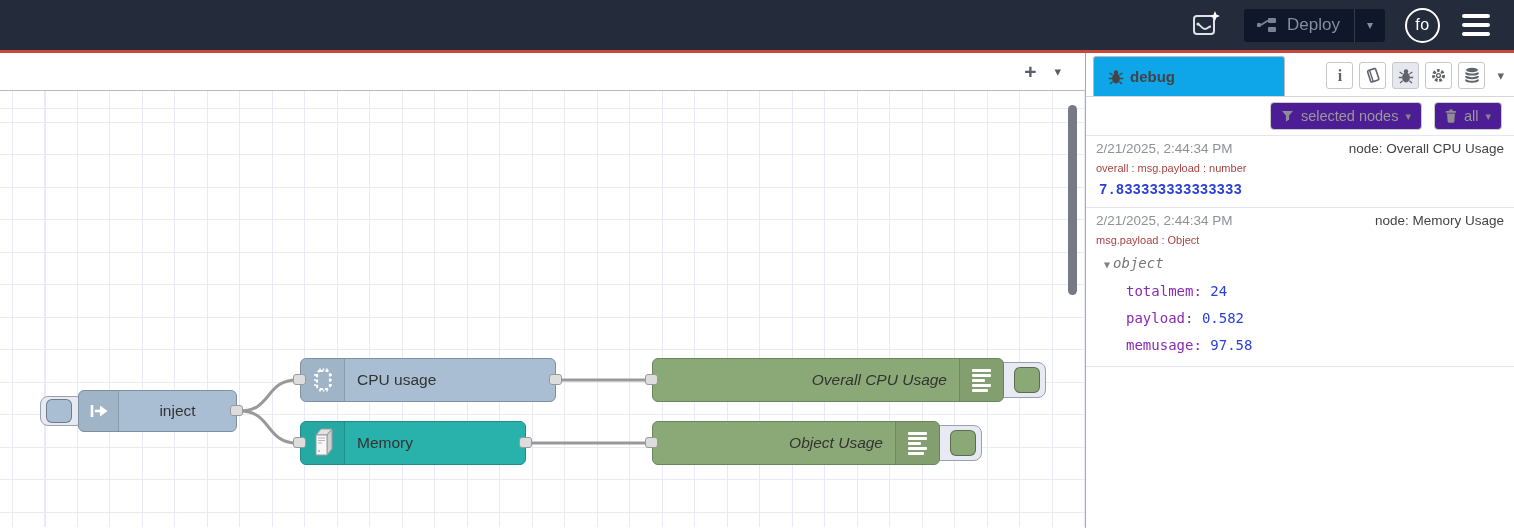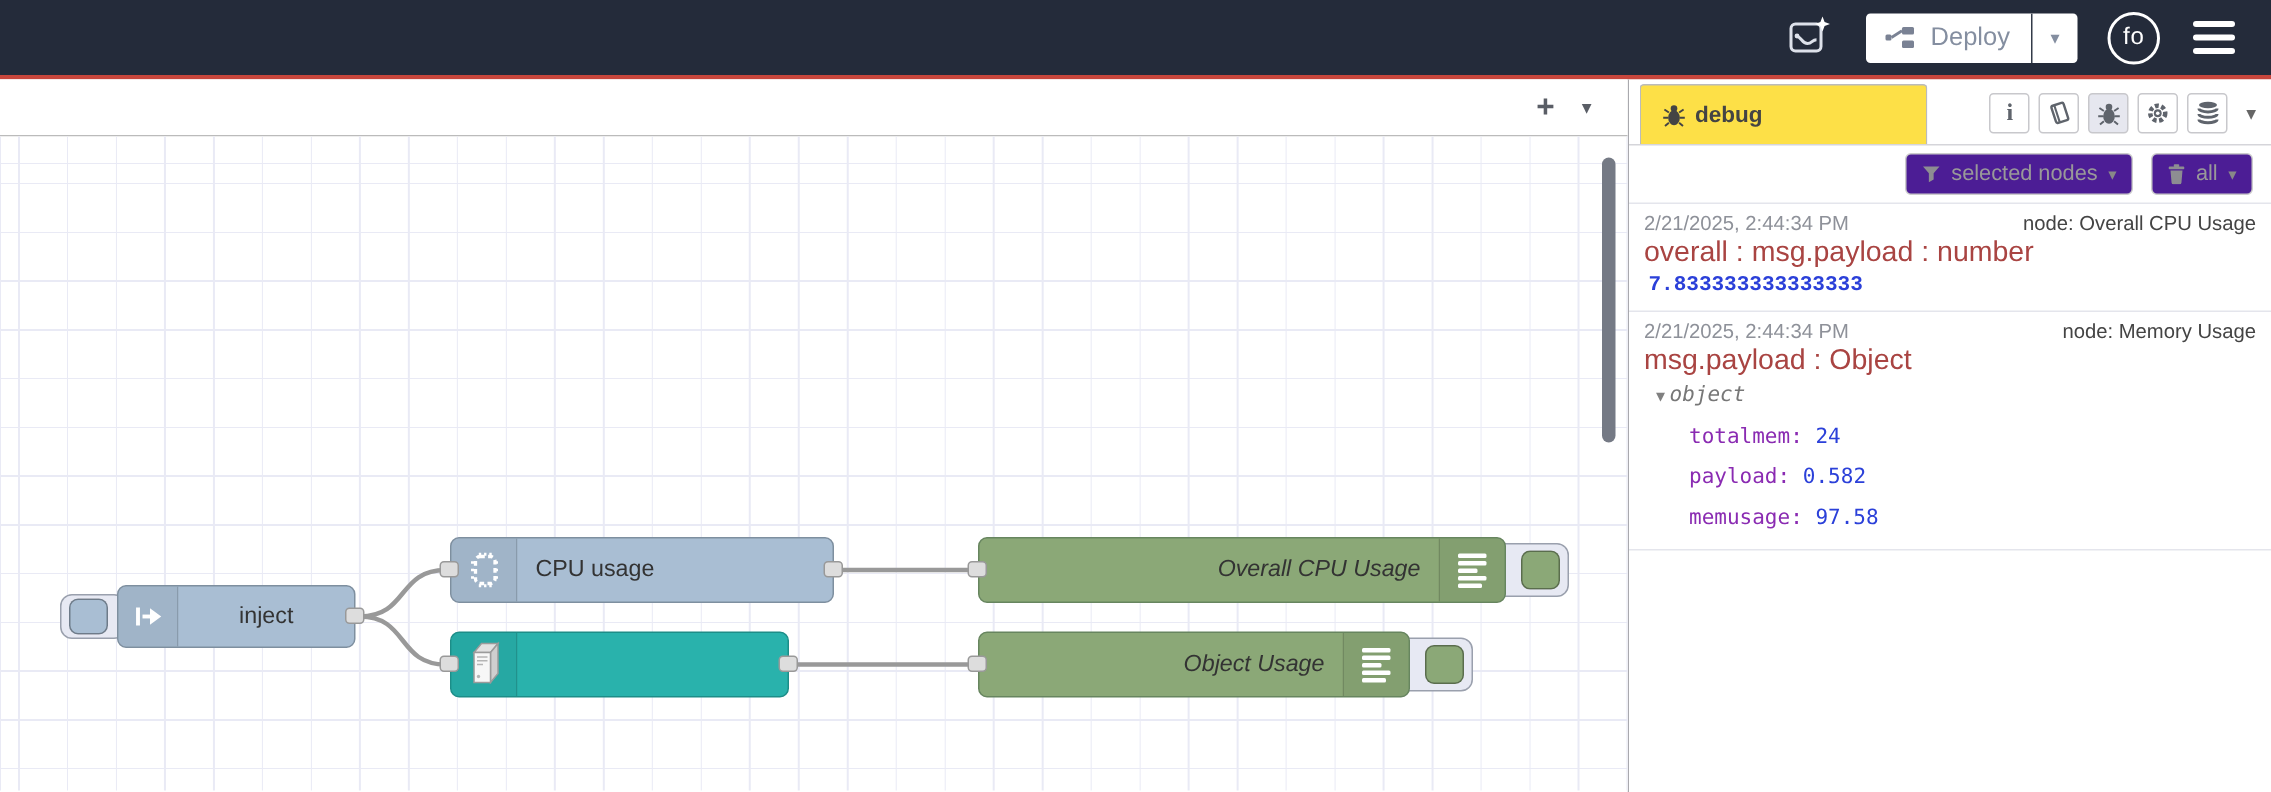--- a/index.html
+++ b/index.html
@@ -4,21 +4,21 @@
 <style>
   * { margin:0; padding:0; box-sizing:border-box; }
   html,body { width:1514px; height:528px; overflow:hidden;
     font-family:"Liberation Sans", sans-serif; background:#fff; }
 
   
   .header { height:50px; background:#242b3a; display:flex; align-items:center;
     justify-content:flex-end; gap:20px; padding-right:22px; }
   .red-line { height:3px; background:#c8463c; }
   .hdr-iconbtn { width:36px; height:36px; display:flex; align-items:center; justify-content:center; cursor:pointer; }
-  .deploy { display:flex; align-items:stretch; background:#ffffff; border-radius:3px; height:33px;
+  .deploy { display:flex; align-items:stretch; background:#0f172a; border-radius:3px; height:33px;
     color:#848ea0; font-size:17px; overflow:hidden; }
   .deploy-main { display:flex; align-items:center; gap:10px; padding:0 14px 0 12px; }
   .deploy-caret { display:flex; align-items:center; padding:0 12px; border-left:1px solid #333b49; font-size:12px; color:#848ea0; }
   .avatar { width:35px; height:35px; border:2px solid #fff; border-radius:50%; color:#fff;
     display:flex; align-items:center; justify-content:center; font-size:16px; letter-spacing:.5px; }
   .hamburger { display:flex; flex-direction:column; gap:5px; cursor:pointer; padding:4px 2px; }
   .hamburger i { width:28px; height:4px; background:#fff; border-radius:2px; }
 
   
   .main { display:flex; height:475px; }
@@ -50,39 +50,39 @@
   .bars i { height:3px; background:#fff; border-radius:1px; display:block; }
   .port { position:absolute; width:13px; height:11px; background:#ddd; border:1px solid #999; border-radius:3px; cursor:pointer; }
   .btn-plate { position:absolute; background:#e7e9f3; border:1px solid #9aa0ad; border-radius:8px; cursor:pointer; }
   .btn-inner { position:absolute; border-radius:6px; border:1px solid rgba(0,0,0,0.35); }
   .vscroll { position:absolute; left:1068px; top:14px; width:9px; height:190px;
     background:#757a85; border-radius:5px; cursor:pointer; }
 
   
   .sidebar { flex:1; border-left:1px solid #a9a9ae; background:#fff; display:flex; flex-direction:column; }
   .sb-tabs { height:44px; display:flex; align-items:flex-end; border-bottom:1px solid #d5d5da; padding:0 10px 0 7px; }
-  .sb-tab { width:192px; height:40px; background:#fde047; border:1px solid #bbb; border-bottom:none;
+  .sb-tab { width:192px; height:40px; background:#0ea5e9; border:1px solid #bbb; border-bottom:none;
     border-radius:3px 3px 0 0; display:flex; align-items:center; gap:6px; padding:0 0 0 14px;
     font-size:15px; font-weight:bold; color:#444; cursor:pointer; }
   .sb-tabicons { flex:1; display:flex; align-items:center; justify-content:flex-end; gap:6px; padding-bottom:7px; }
   .sq-btn { width:27px; height:27px; border:1px solid #c8c8cc; border-radius:3px; background:#fff;
     display:flex; align-items:center; justify-content:center; cursor:pointer; color:#5f646c; }
   .sq-btn.active { background:#e6e7ef; }
   .sq-btn .seri { font-family:"Liberation Serif", serif; font-weight:bold; font-size:16px; }
   .sb-caret { font-size:13px; color:#666; margin-left:6px; cursor:pointer; }
   .sb-toolbar { height:38px; display:flex; align-items:center; justify-content:flex-end; gap:12px; padding:0 12px; }
   .tool-btn { height:28px; border:1px solid #ccc; border-radius:4px; background:#4c1d95; color:#999;
     font-size:14.5px; display:flex; align-items:center; gap:7px; padding:0 10px; cursor:pointer; }
   .tool-btn .c { font-size:11px; color:#888; }
   .sb-msgs { border-top:1px solid #e4e5ec; }
   .msg { padding:3px 10px 7px 10px; border-bottom:1px solid #e4e5ec; }
   .msg-meta { display:flex; justify-content:space-between; font-size:13.5px; line-height:20px; }
   .msg-time { color:#8e9199; }
   .msg-node { color:#444; }
-  .msg-prop { font-size:19px; color:#a94442; line-height:19px; }
+  .msg-prop { font-size:11px; color:#a94442; line-height:19px; }
   .msg-val { font-family:Liberation Mono, monospace; font-size:14px; color:#2b40d9;
     font-weight:bold; padding:4px 0 2px 3px; }
   .tree-row { font-family:"DejaVu Sans Mono", monospace; font-size:14px; line-height:27px; }
   .tree-obj { padding-left:8px; color:#777; font-style:italic; }
   .tree-obj .caret { font-style:normal; font-size:10px; color:#808080; margin-right:3px; }
   .tree-kv { padding-left:30px; }
   .tkey { color:#8a2bb2; }
   .tval { color:#2b40d9; }
 
   svg { display:block; }
@@ -175,20 +175,21 @@
       <div class="node node-teal" style="left:300px; top:330px; width:226px; height:44px;">
         <div class="nicon-l">
           <svg width="30" height="32" viewBox="0 0 30 32">
             <polygon points="8,8 13,2 24,2 19,8" fill="#e2e2e2" stroke="#9b9b9b" stroke-width="1"></polygon>
             <polygon points="19,8 24,2 24,22 19,28" fill="#cfcfcf" stroke="#9b9b9b" stroke-width="1"></polygon>
             <rect x="8" y="8" width="11" height="20" fill="#f7f7f7" stroke="#9b9b9b" stroke-width="1"></rect>
             <path d="M10 11 h7 M10 13.5 h7 M10 16 h4" stroke="#b5b5b5" stroke-width="1"></path>
             <circle cx="11" cy="24" r="1.1" fill="#b5b5b5"></circle>
           </svg>
         </div>
+        <div class="nlabel">Memory</div>
       </div>
       <div class="port" style="left:293px; top:346px;"></div>
       <div class="port" style="left:519px; top:346px;"></div>
 
       <div class="btn-plate" style="left:996px; top:271px; width:50px; height:36px;">
         <div class="btn-inner" style="right:5px; top:4px; width:26px; height:26px; background:#8ba877;"></div>
       </div>
       <div class="node node-green" style="left:652px; top:267px; width:352px; height:44px;">
         <div class="nlabel right">Overall CPU Usage</div>
         <div class="nicon-r">

